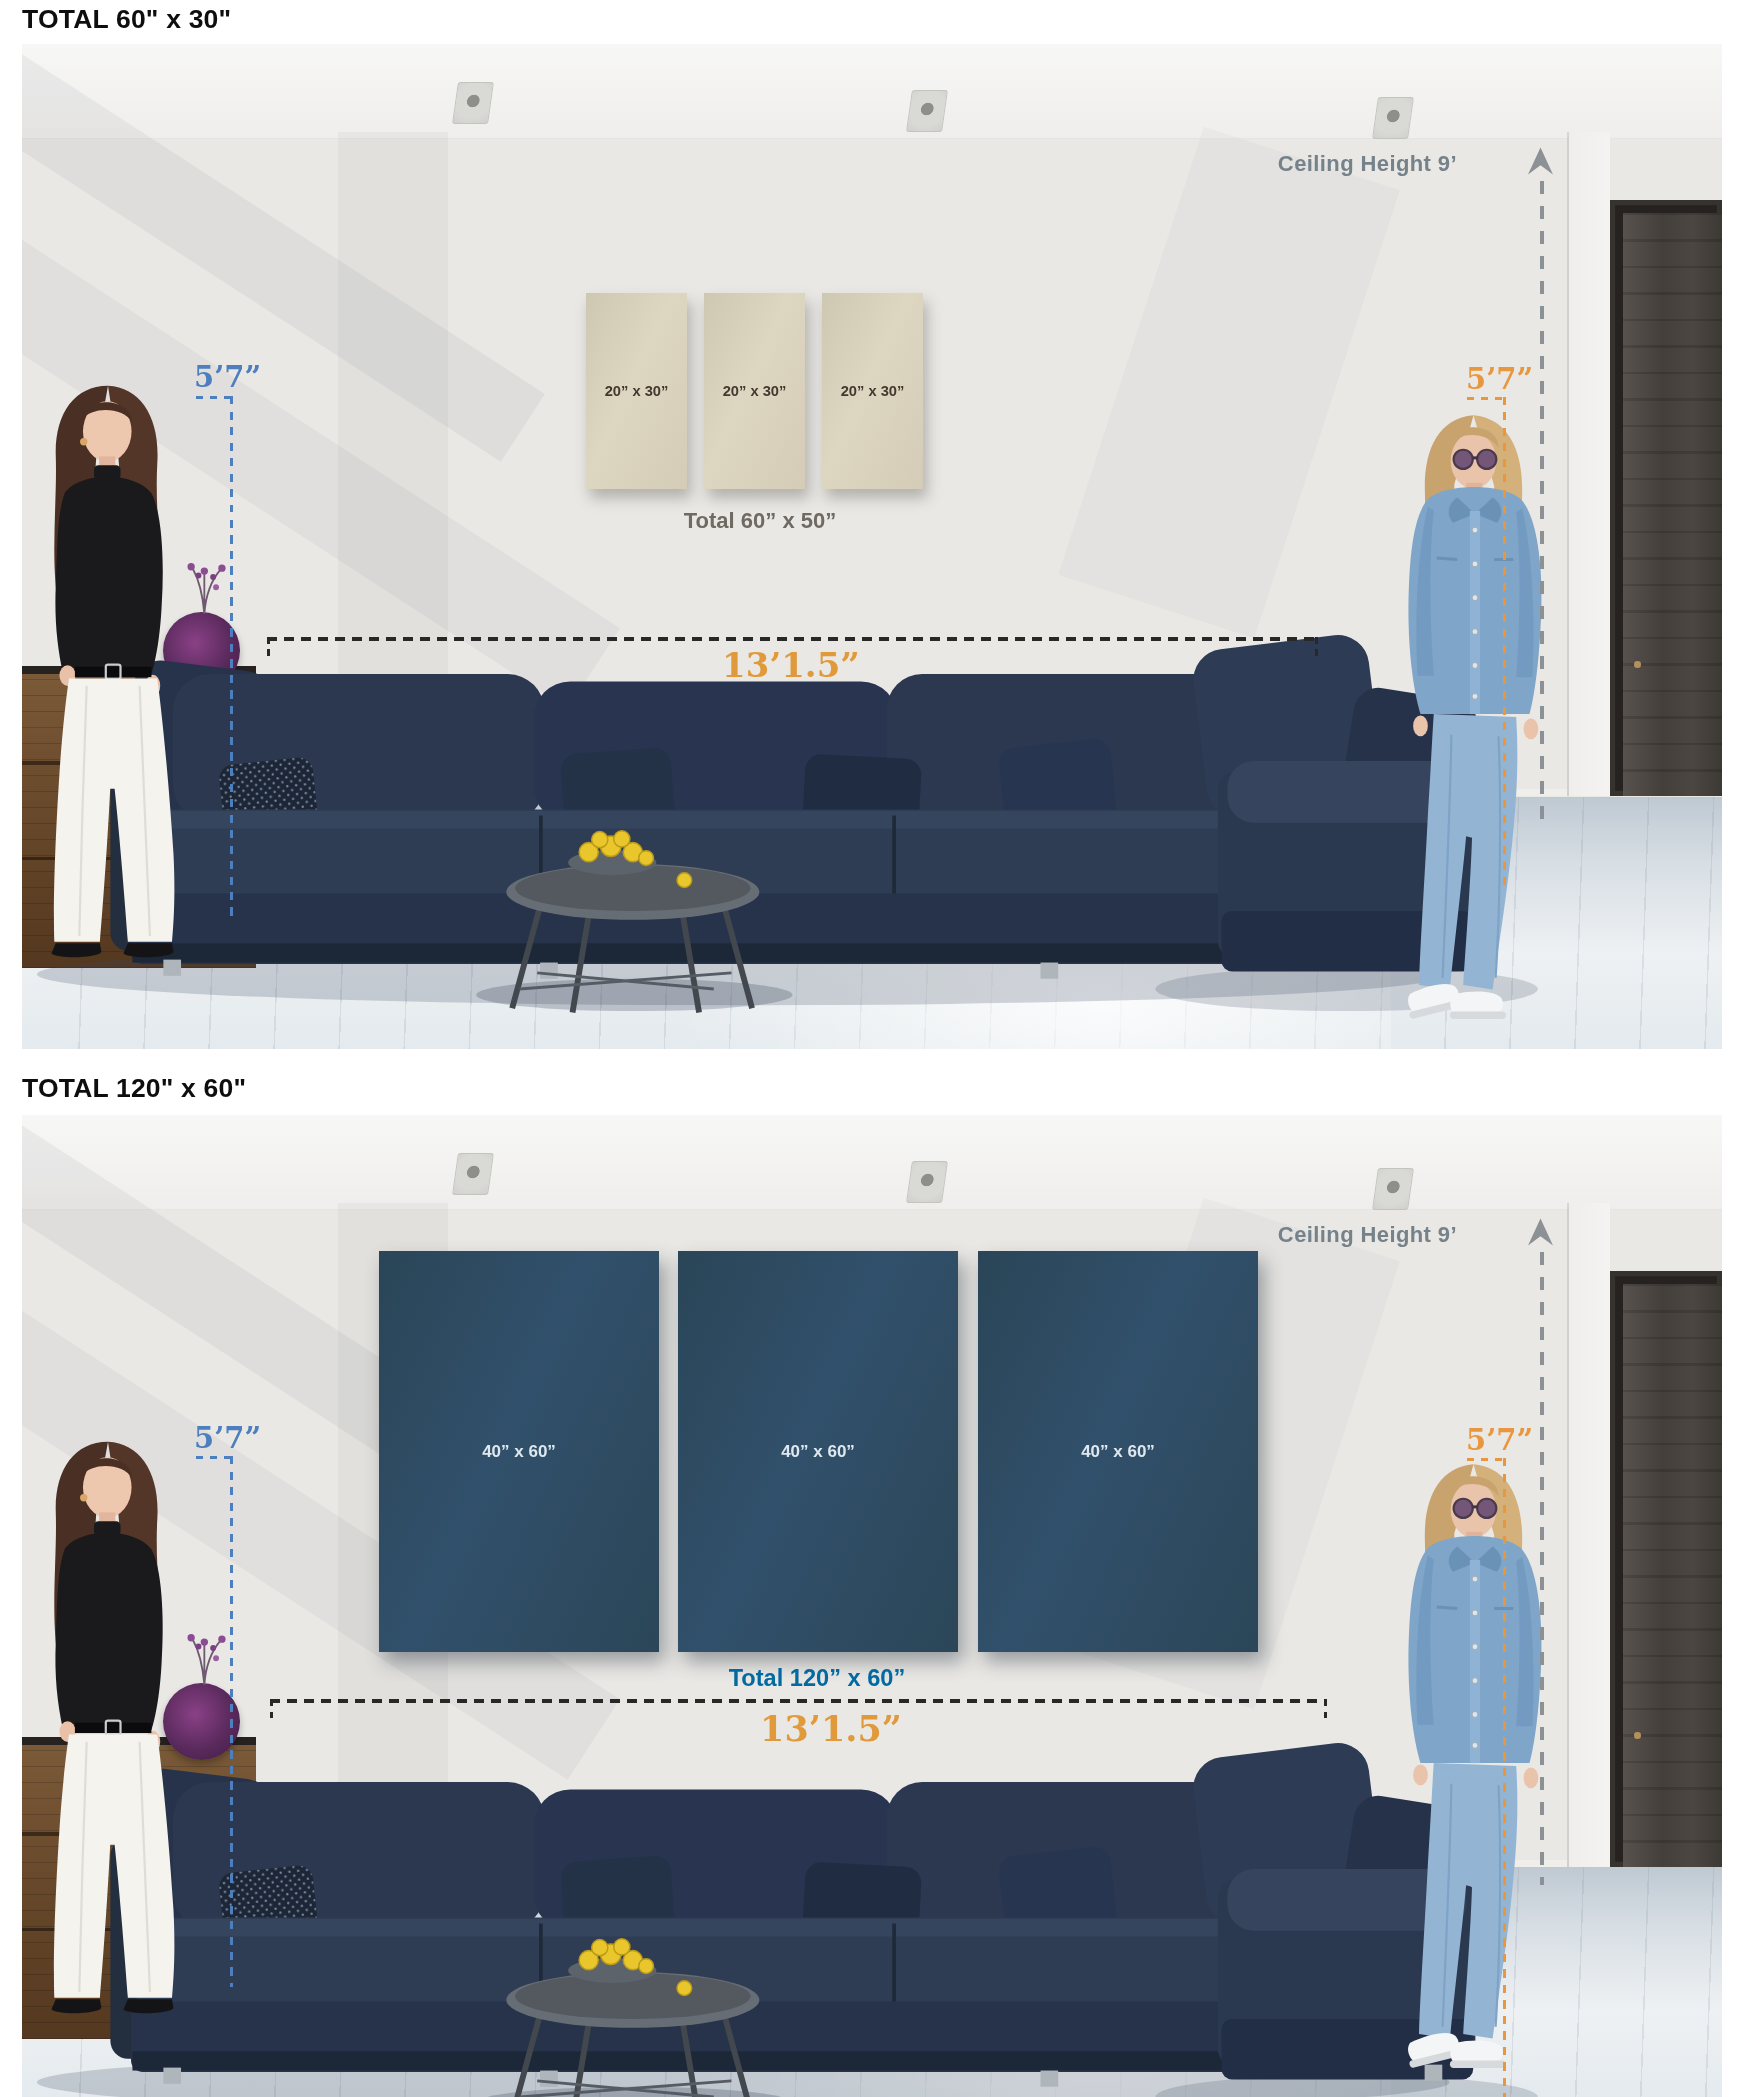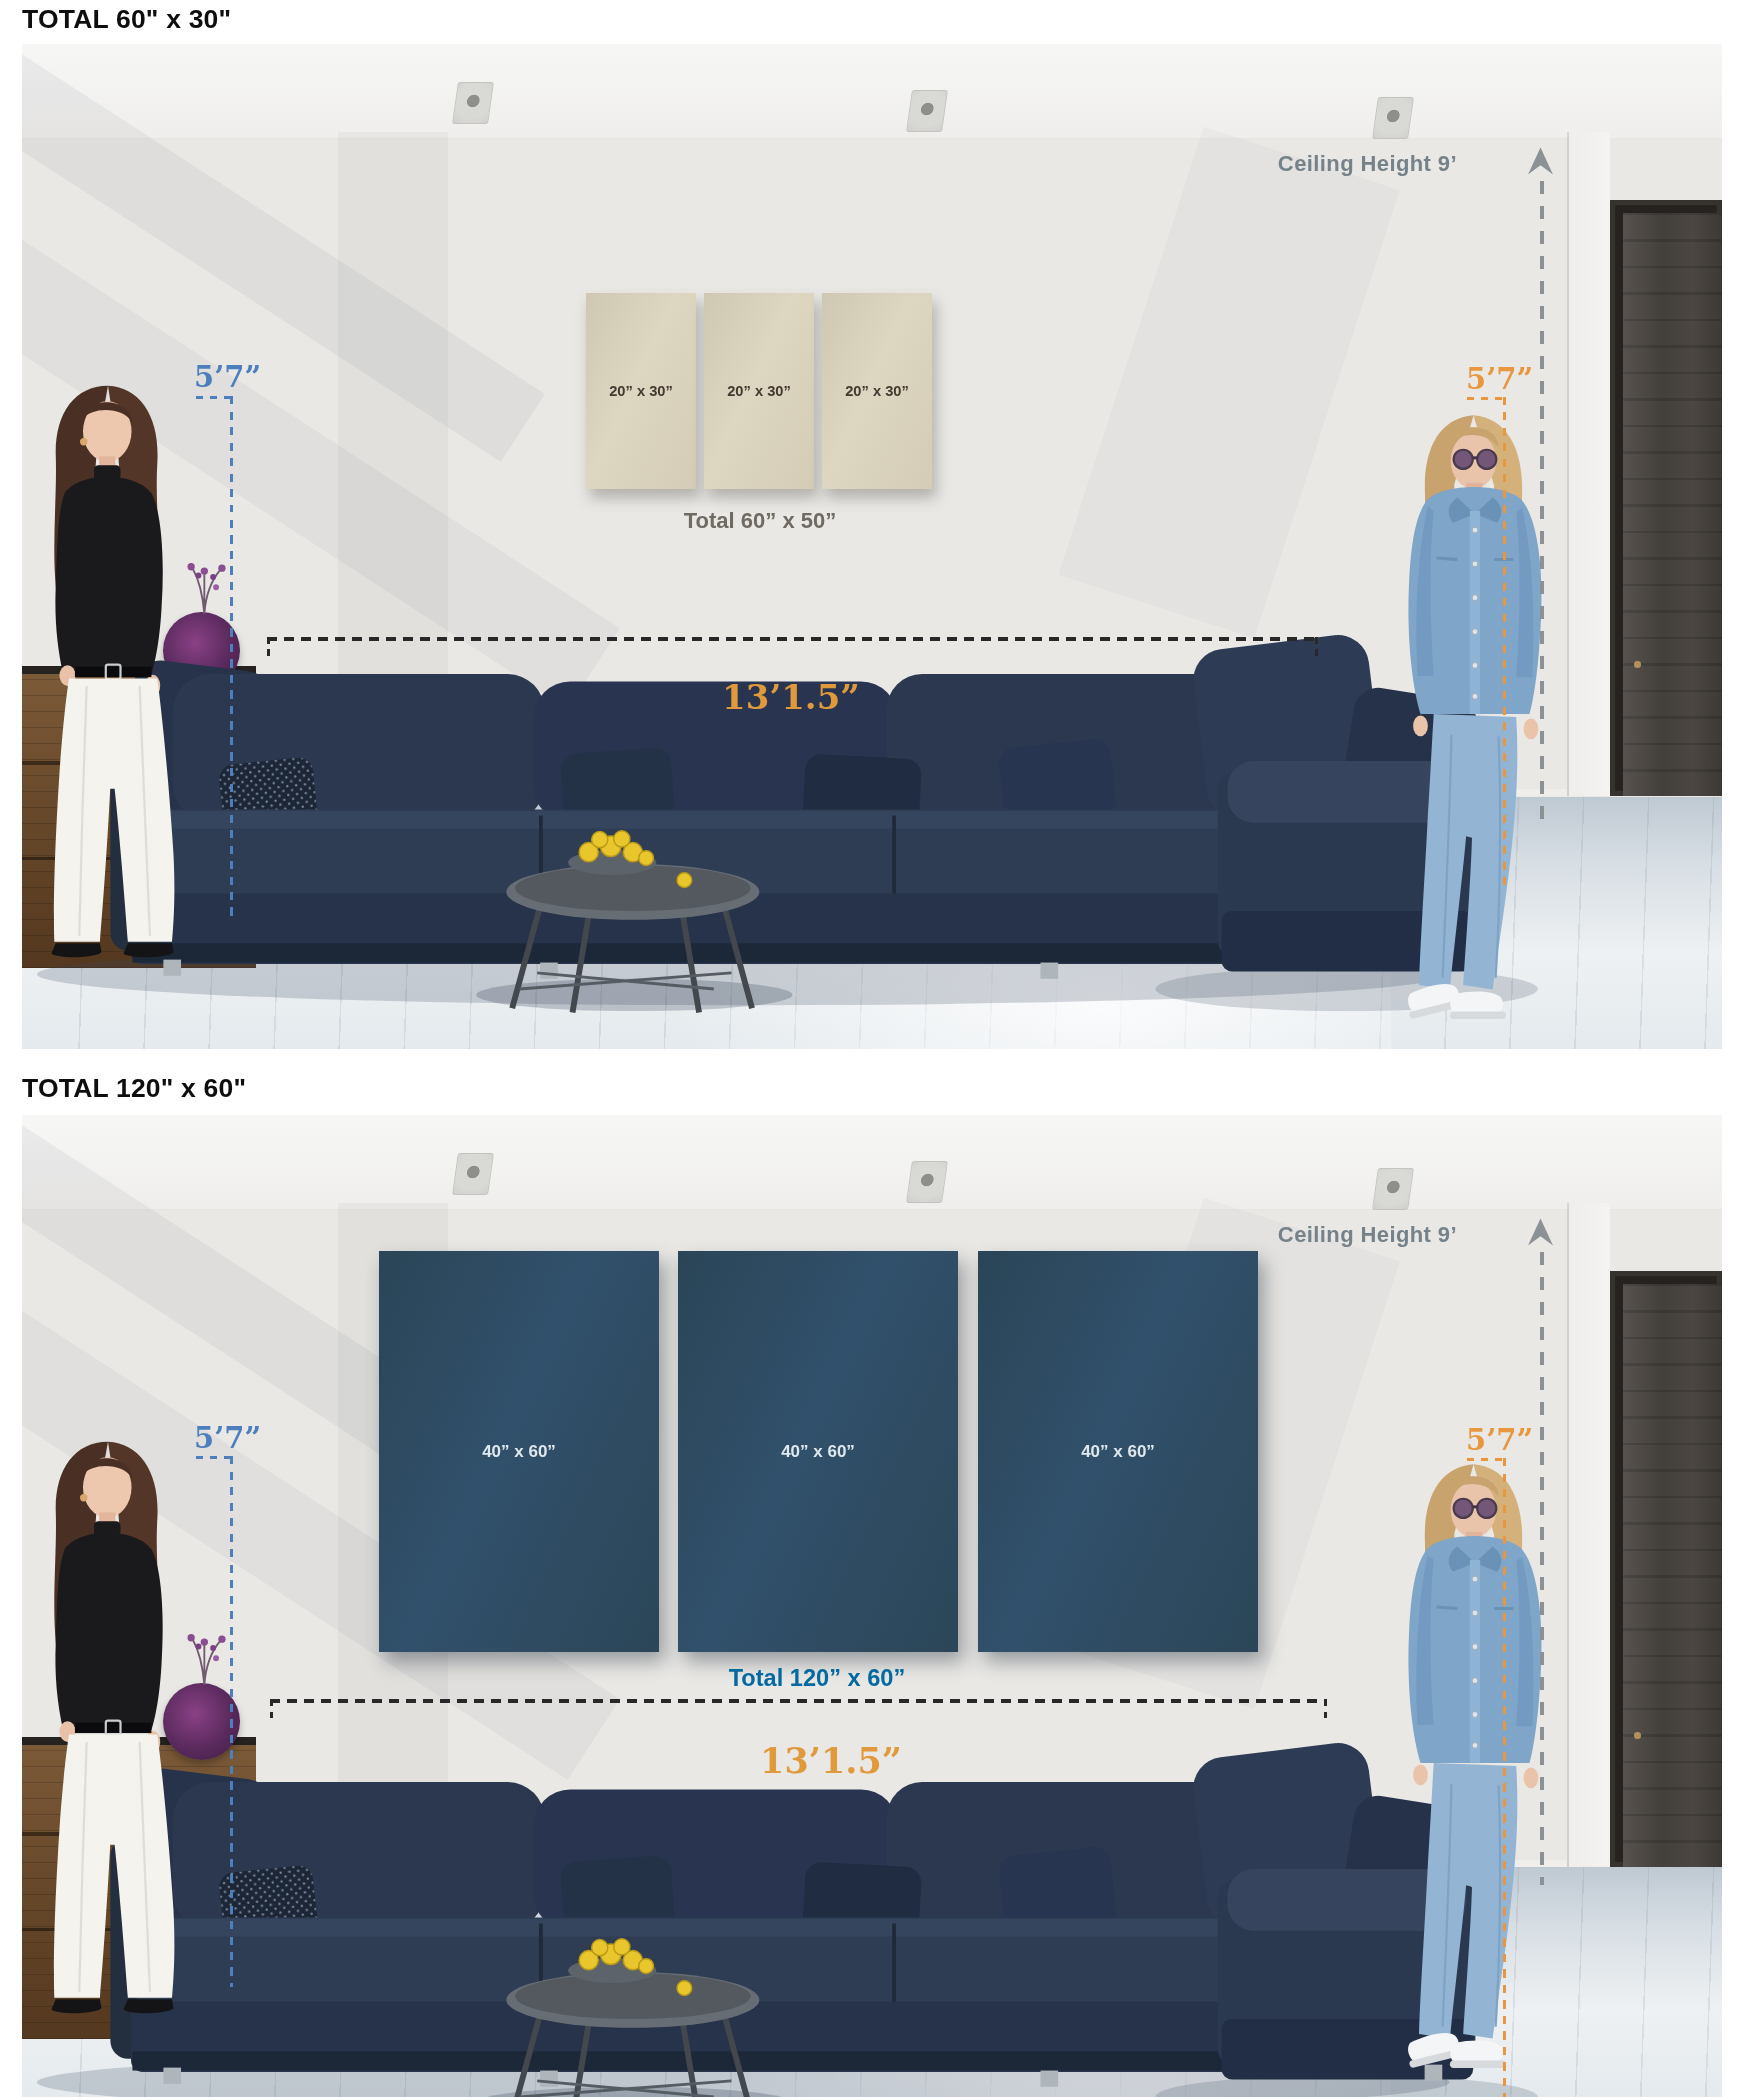--- a/index.html
+++ b/index.html
@@ -37,21 +37,21 @@
   .tote{left:185px;top:698px;width:87px;height:218px;border-radius:7.4px 7.4px 2.9px 2.9px;z-index:2;
     background:linear-gradient(180deg,#2a3548,#1c2536 60%,#141c2a);}
   .sofa-svg{left:0;width:1700px;height:390px;z-index:4;}
   .s1 .sofa-svg{top:583px;} .s2 .sofa-svg{top:620px;}
   .wl{left:-5.9px;width:184px;height:581px;z-index:6;}
   .s1 .wl{top:333px;} .s2 .wl{top:318px;}
   .wr{left:1341px;width:221px;height:648px;z-index:6;}
   .s1 .wr{top:352px;} .s2 .wr{top:330px;}
   
   .panel{display:flex;align-items:center;justify-content:center;font-weight:700;z-index:3;}
-  .panel.small{top:249px;width:110px;height:196px;font-size:14.7px;color:#44392e;
+  .panel.small{top:249px;width:101px;height:196px;font-size:14.7px;color:#44392e;
     background:linear-gradient(115deg,#cec7b1,#ddd6c1 45%,#d4ccb7);box-shadow:4.4px 8.8px 13.2px rgba(80,75,65,.35);}
   .panel.large{top:136px;width:280px;height:401px;font-size:17px;color:#dfe8ee;
     background:linear-gradient(115deg,#2a4557,#31506b 45%,#2b4658);box-shadow:5.9px 10.3px 17.7px rgba(55,65,75,.45);}
   .caption{font-weight:700;text-align:center;width:236px;z-index:3;}
   .caption.small{left:620px;top:464px;font-size:22px;color:#6f6a62;}
   .caption.large{left:677px;top:550px;font-size:23.6px;color:#0369a1;}
   
   .ann{z-index:7;}
   .lbl{font-weight:700;white-space:nowrap;}
   .ceil-lbl{font-size:22px;color:#75828a;letter-spacing:0.4px;top:107px;left:1192px;width:243px;text-align:right;}
@@ -67,21 +67,21 @@
   .hl-right{color:#e8973f;left:1444px;} .s1 .hl-right{top:318px;} .s2 .hl-right{top:308px;}
   .odash-h{left:1445px;width:38px;height:2.9px;background:repeating-linear-gradient(90deg,#e8973f 0 7.4px,rgba(0,0,0,0) 7.4px 14px);}
   .s1 .odash-h{top:353px;} .s2 .odash-h{top:343px;}
   .odash-v{left:1481px;width:2.9px;background:repeating-linear-gradient(180deg,#e8973f 0 8px,rgba(0,0,0,0) 8px 15.5px);}
   .s1 .odash-v{top:353px;height:489px;} .s2 .odash-v{top:343px;height:640px;}
   .dimline{height:3.7px;background:repeating-linear-gradient(90deg,#282828 0 9.6px,rgba(0,0,0,0) 9.6px 17px);}
   .s1 .dimline{left:245px;top:593px;width:1051px;} .s2 .dimline{left:248px;top:584px;width:1057px;}
   .tick{width:2.9px;height:22px;background:repeating-linear-gradient(180deg,#282828 0 6.6px,rgba(0,0,0,0) 6.6px 12.5px);}
   .s1 .tick.l{left:245px;top:593px;} .s1 .tick.r{left:1293px;top:593px;}
   .s2 .tick.l{left:248px;top:584px;} .s2 .tick.r{left:1302px;top:584px;}
-  .dimlbl{font-family:"DejaVu Serif","Liberation Serif",serif;font-weight:700;color:#e09a3c;text-align:center;width:250px;margin-top:32px;}
+  .dimlbl{font-family:"DejaVu Serif","Liberation Serif",serif;font-weight:700;color:#e09a3c;text-align:center;width:250px;}
   .s1 .dimlbl{left:644px;top:601px;font-size:34px;} .s2 .dimlbl{left:684px;top:593px;font-size:35px;}
 </style>
 </head>
 <body>
 
 <svg width="0" height="0" style="position:absolute">
   <defs>
     <pattern id="dotpat" width="12" height="12" patternUnits="userSpaceOnUse">
       <circle cx="3" cy="3" r="1.6" fill="#8fa0b5" opacity=".8"></circle>
       <circle cx="9" cy="9" r="1.6" fill="#8fa0b5" opacity=".8"></circle>

